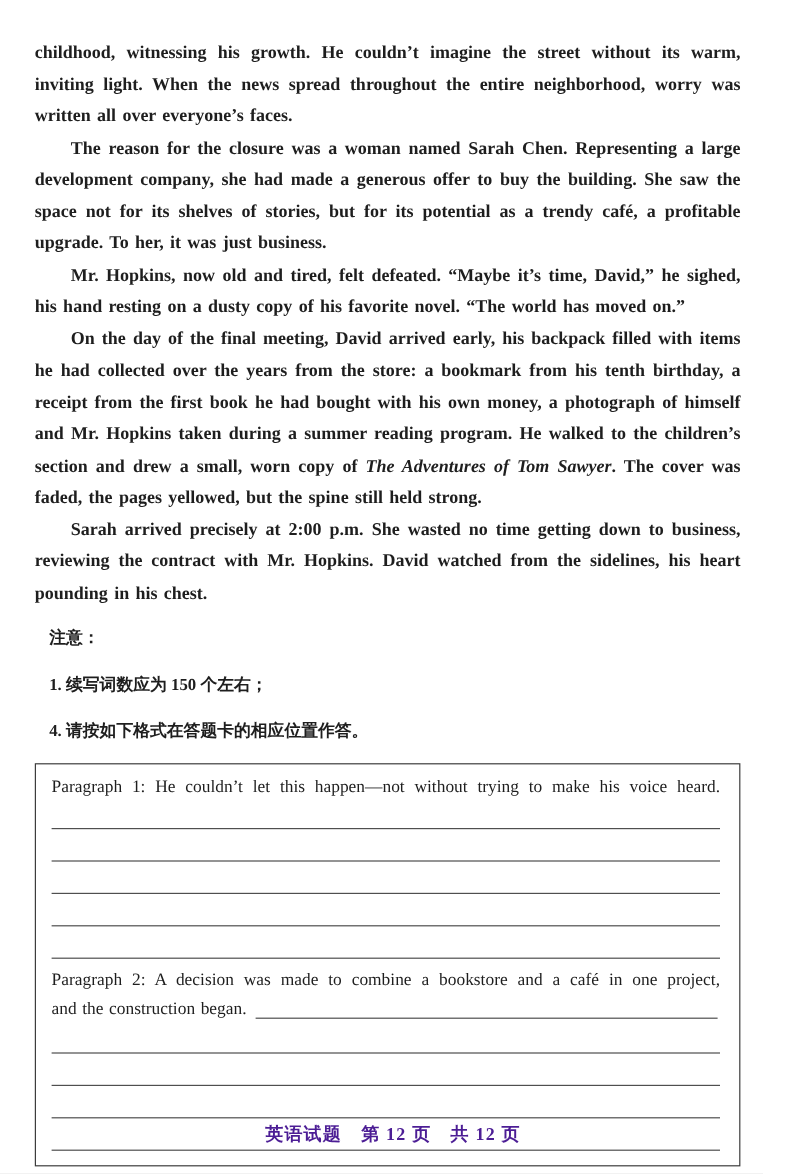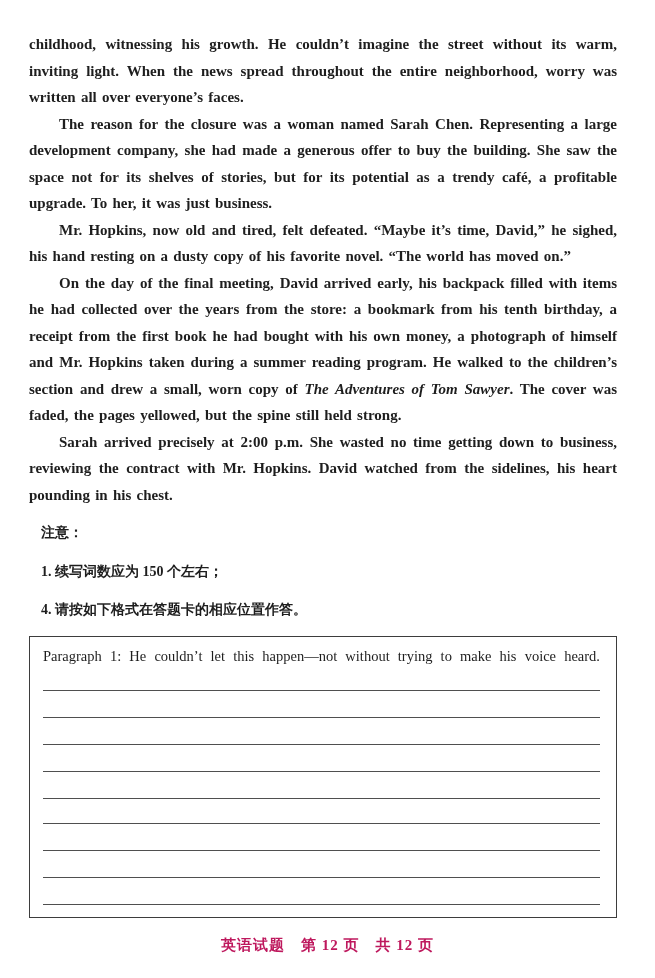--- a/index.html
+++ b/index.html
@@ -72,21 +72,21 @@
   }
   .footer {
     position: absolute;
     left: 0;
     right: 0;
     top: 936px;
     text-align: center;
     font-size: 15px;
     font-weight: 700;
     letter-spacing: 1px;
-    color: #be185d;
+    color: #4c1d95;
   }
 </style>
 </head>
 <body>
 
 <div class="page">
   <div class="content">
 
     <p class="para">childhood, witnessing his growth. He couldn’t imagine the street without its warm, inviting light. When the news spread throughout the entire neighborhood, worry was written all over everyone’s faces.</p>
 
@@ -107,20 +107,27 @@
     <div class="answer-box">
 
       <p class="box-text stretch">Paragraph 1: He couldn’t let this happen—not without trying to make his voice heard.</p>
 
       <div class="wline first-after-heading"></div>
       <div class="wline"></div>
       <div class="wline"></div>
       <div class="wline"></div>
       <div class="wline"></div>
 
+      <div class="p2-block">
+        <p class="box-text stretch">Paragraph 2: A decision was made to combine a bookstore and a café in one project,</p>
+        <div class="line2-row">
+          <span class="line2-text">and the construction began.</span>
+          <span class="inline-fill"></span>
+        </div>
+      </div>
 
       <div class="wline first-after-p2"></div>
       <div class="wline"></div>
       <div class="wline"></div>
       <div class="wline"></div>
 
     </div>
   </div>
 
   <div class="footer">英语试题　第 12 页　共 12 页</div>

